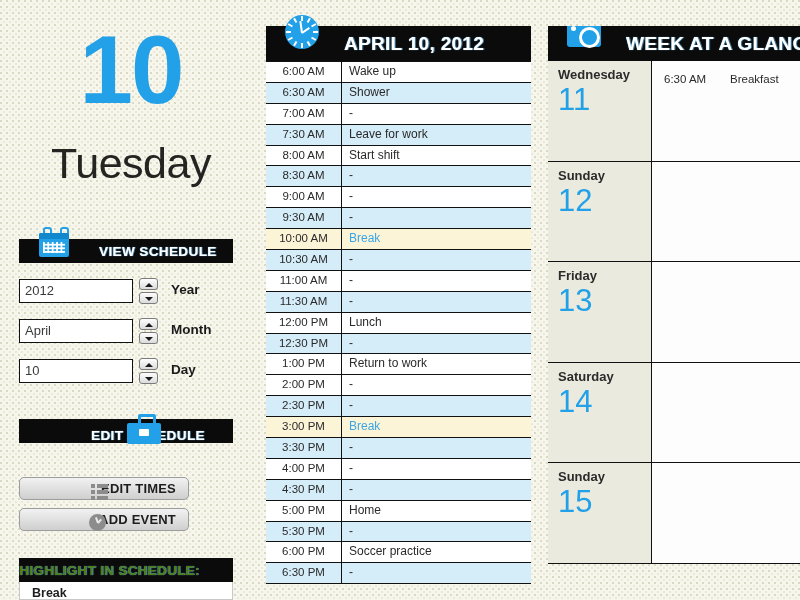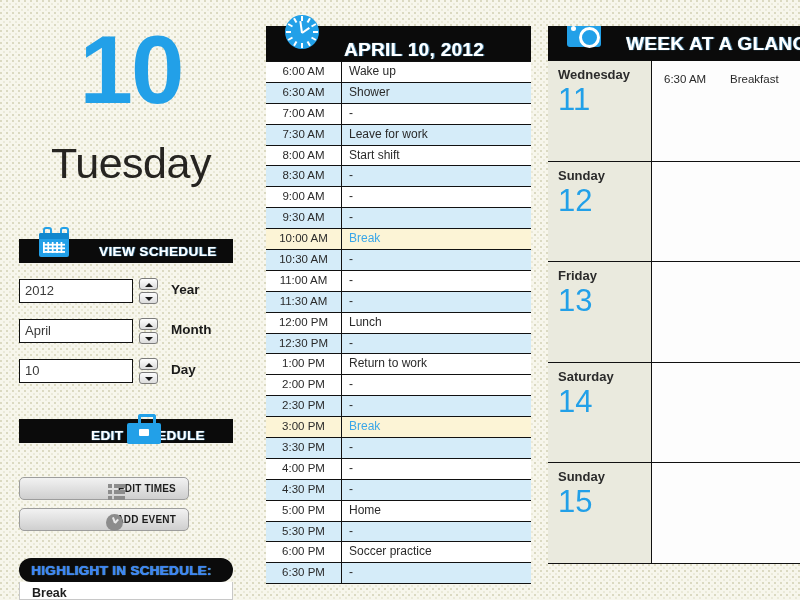--- a/index.html
+++ b/index.html
@@ -87,50 +87,49 @@
   }
   .spinner .up i{border-bottom:4px solid #1a1a1a;}
   .spinner .dn i{border-top:4px solid #1a1a1a;}
   .field-label{position:absolute;left:152px;top:3px;font-size:13.5px;font-weight:bold;color:#1b1b1b;}
 
   .gray-btn{
     position:absolute;left:19px;width:170px;height:23px;
     border:1px solid #9d9d9d;border-radius:5px;
     background:linear-gradient(#f2f2f2,#cfcfcf);
     display:flex;align-items:center;justify-content:flex-end;
-    font-size:10px;font-weight:bold;color:#1d1d1d;letter-spacing:.2px;
+    font-size:13px;font-weight:bold;color:#1d1d1d;letter-spacing:.2px;
     padding-right:12px;box-sizing:border-box;
   }
   .gbtn-ico{position:absolute;left:7px;top:3px;width:17px;height:17px;}
   .ico-list{position:relative;}
   .ico-list i{position:absolute;background:#8c8c8c;}
   .ico-list .d{width:4px;height:4px;left:0;}
   .ico-list .b{width:11px;height:4px;left:6px;}
   .ico-clock-sm{position:relative;}
   .ico-clock-sm .f{position:absolute;left:0;top:0;width:17px;height:17px;border-radius:50%;background:#8c8c8c;}
   .ico-clock-sm .h{position:absolute;left:8px;top:4px;width:1.6px;height:5px;background:#e9e9e9;transform-origin:bottom center;transform:rotate(40deg);}
   .ico-clock-sm .m{position:absolute;left:8px;top:3px;width:1.6px;height:6px;background:#e9e9e9;transform-origin:bottom center;transform:rotate(-20deg);}
 
   .legend-head{
-    position:absolute;left:19px;width:214px;height:24px;background:#0b0b0b;color:#3b82f6;
-    display:flex;align-items:center;padding-left:12px;box-sizing:border-box;
+    position:absolute;left:19px;width:214px;height:24px;background:#0b0b0b;color:#4d7c0f;
+    display:flex;align-items:center;box-sizing:border-box;
     font-size:13.5px;font-weight:bold;letter-spacing:.3px;
     text-shadow:0 0 1px #6cc3f5, 1px 0 0 rgba(120,200,250,.45);
-    border-radius:12px;
   }
   .legend-body{
     position:absolute;left:19px;width:214px;background:#fff;
     border:1px solid #c8c8c8;border-top:none;box-sizing:border-box;
   }
   .legend-item{font-size:12.5px;font-weight:bold;color:#1d1d1d;padding:4px 0 4px 12px;}
 
   
   .sched{position:absolute;left:266px;top:26px;width:265px;}
   .sched-head{
-    position:relative;height:35px;background:#0b0b0b;display:flex;align-items:flex-end;
+    position:relative;height:35px;background:#0b0b0b;display:flex;align-items:center;
   }
   .sched-head .title{
     margin-left:78px;color:#fff;font-size:19px;font-weight:bold;letter-spacing:.3px;
     text-shadow:0 0 1px #6cc3f5, 1.2px 0 0 rgba(120,200,250,.5);
   }
   .sched-clock{position:absolute;left:18px;top:-12px;width:36px;height:36px;}
   .srow{display:flex;height:19.9px;border-bottom:1.4px solid #111;background:#fff;}
   .srow.alt{background:#d5ecf9;}
   .srow.hl{background:#fcf4d6;}
   .srow .time{

